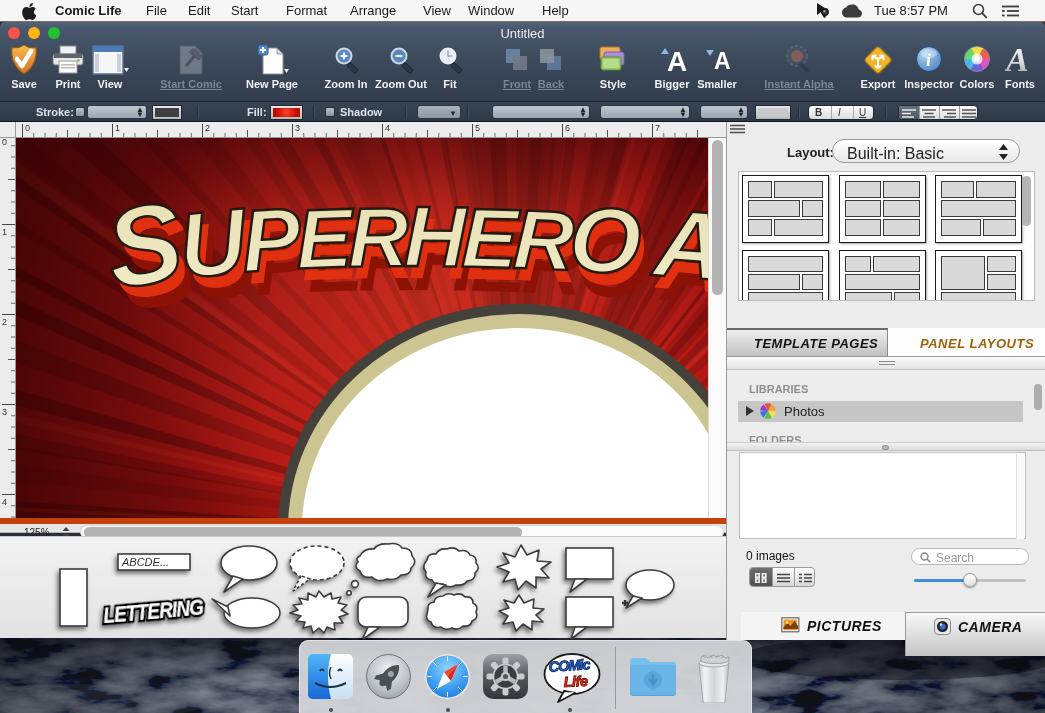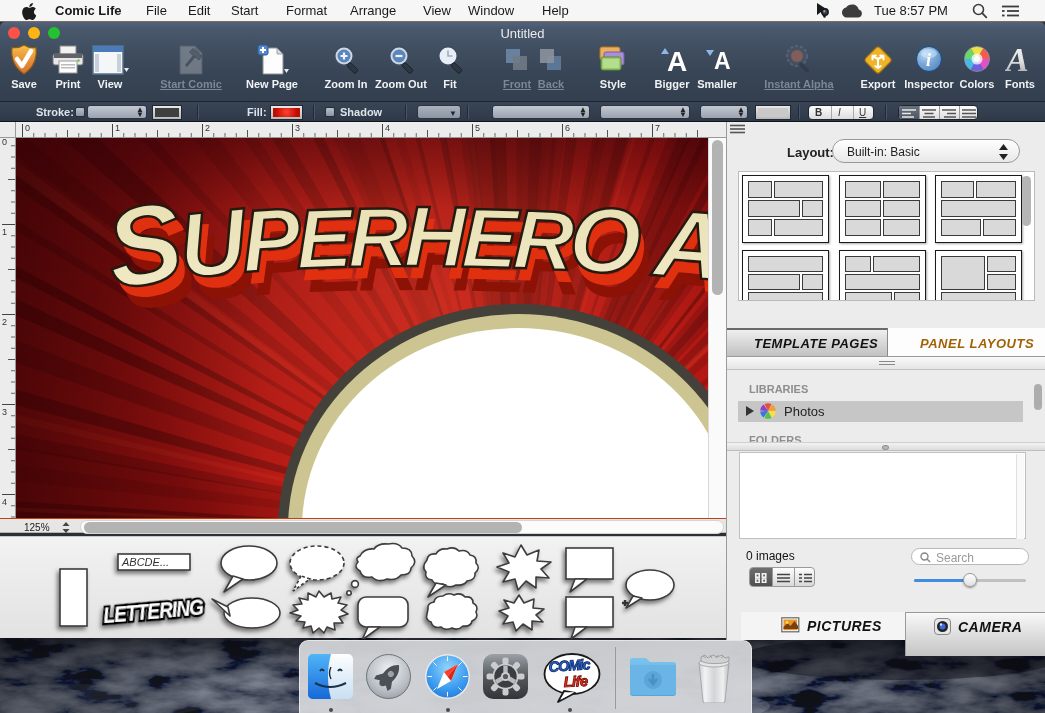--- a/index.html
+++ b/index.html
@@ -30,21 +30,21 @@
 .fcheck { position:absolute; top:5px; width:10px; height:10px; background:linear-gradient(#b9bfc8,#8d95a1); border-radius:2px; border:1px solid #262f3c; }
 
 
 #rulercorner { position:absolute; top:122px; left:0; width:16px; height:16px; background:#ececec; border-right:1px solid #999; border-bottom:1px solid #999;}
 #hruler { position:absolute; top:122px; left:16px; width:692px; height:16px; background:#ececec; border-bottom:1px solid #999; overflow:hidden; }
 #vruler { position:absolute; top:138px; left:0; width:16px; height:380px; background:#ececec; border-right:1px solid #999; overflow:hidden; }
 .rlab { position:absolute; font-size:9px; color:#333; }
 #canvas { position:absolute; top:138px; left:16px; width:692px; height:380px; overflow:hidden; background:#9d1210; }
 #vscroll { position:absolute; top:138px; left:708px; width:18px; height:380px; background:#fafafa; border-left:1px solid #d8d8d8; }
 #vscroll .thumb { position:absolute; top:2px; left:3px; width:11px; height:155px; background:#b3b3b3; border-radius:6px; }
-#zoombar { position:absolute; top:518px; left:0; width:726px; height:15px; background:#e6e6e6; border-top:1px solid #c2410c; border-bottom:1px solid #b5b5b5; }
+#zoombar { position:absolute; top:518px; left:0; width:726px; height:15px; background:#e6e6e6; border-top:6px solid #c2410c; border-bottom:1px solid #b5b5b5; }
 #zoombar .ztext { position:absolute; left:14px; top:3px; font-size:10px; color:#222; }
 #hscroll { position:absolute; left:80px; top:1px; right:2px; height:14px; background:#fbfbfb; border:1px solid #d5d5d5; border-radius:7px;}
 #hscroll .thumb { position:absolute; top:1px; left:3px; width:438px; height:11px; background:#b3b3b3; border-radius:6px; }
 
 
 #estrip { position:absolute; top:536px; left:0; width:726px; height:102px; background:linear-gradient(#f2f2f2,#e2e2e2); border-top:1px solid #c9c9c9; }
 
 
 #rpanel { position:absolute; top:122px; left:726px; width:319px; height:518px; background:#ececec; border-left:1px solid #9a9a9a; }
 #thumbbox { position:absolute; top:49px; left:11px; width:297px; height:130px; background:#fff; border:1px solid #bbb; overflow:hidden; }
@@ -821,21 +821,21 @@
   <div id="rpanel">
     <svg class="abs" style="left:3px;top:2px;" width="15" height="10">
         <g stroke="#555" stroke-width="1.6">
           <line x1="0" y1="1.5" x2="15" y2="1.5"></line>
           <line x1="0" y1="5" x2="15" y2="5"></line>
           <line x1="0" y1="8.5" x2="15" y2="8.5"></line>
         </g>
       </svg>
     <div class="abs" style="left:60px;top:23px;font-size:13px;font-weight:bold;color:#222;">Layout:</div>
     <div class="abs" style="left:105px;top:17px;width:188px;height:24px;background:linear-gradient(#ffffff,#e8e8e8);border:1px solid #999;border-radius:12px;">
-      <div class="abs" style="left:14px;top:5px;font-size:12px;color:#222;">Built-in: Basic</div>
+      <div class="abs" style="left:14px;top:5px;font-size:16px;color:#222;">Built-in: Basic</div>
       <svg class="abs" style="right:10px;top:4px;" width="11" height="16">
           <path d="M5.5 0 L10 6 L1 6 Z" fill="#222"></path>
           <path d="M5.5 16 L10 10 L1 10 Z" fill="#222"></path>
         </svg>
     </div>
     <div id="thumbbox">
       <div class="tpage" style="left:3px;top:3px;width:87px;height:68px;">
         <div class="tpanel" style="left:5px;top:5px;width:24px;height:17px;"></div>
           <div class="tpanel" style="left:31px;top:5px;width:49px;height:17px;"></div>
         <div class="tpanel" style="left:5px;top:24px;width:52px;height:17px;"></div>

